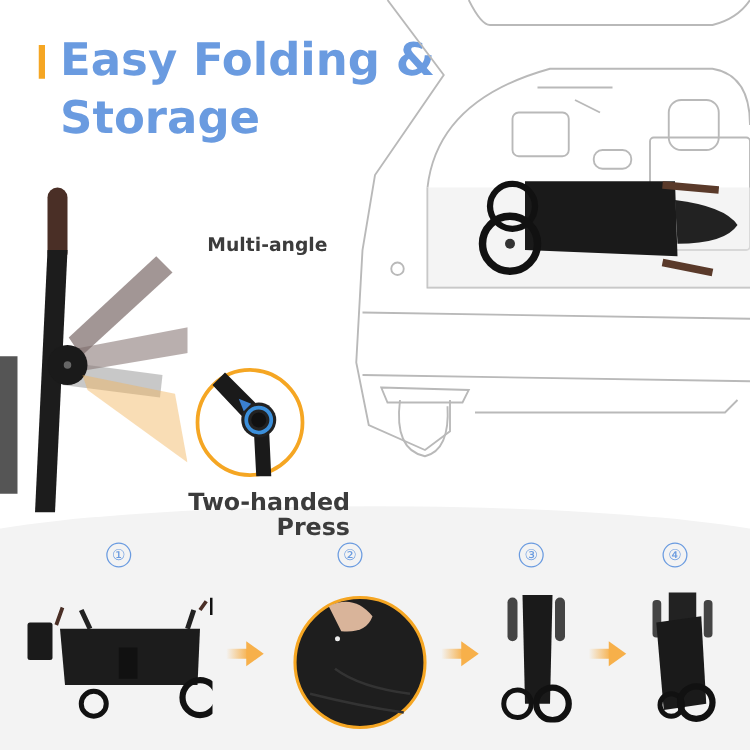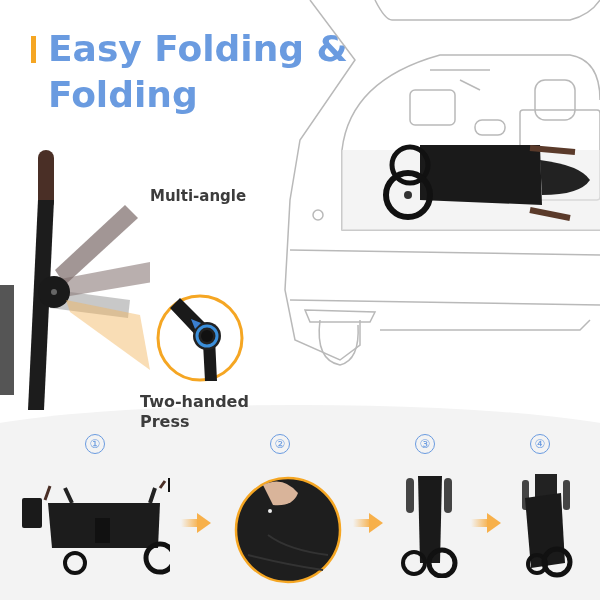--- a/index.html
+++ b/index.html
@@ -1,39 +1,39 @@
 <!DOCTYPE html>
 <html><head>
 <meta charset="utf-8">
 <style>
   html, body { margin:0; padding:0; }
   body { width:600px; height:600px; overflow:hidden; background:#ffffff; font-family:"DejaVu Sans", sans-serif; position:relative; }
   .page { position:absolute; left:0; top:0; width:600px; height:600px; }
   .bottom-panel { position:absolute; left:-60px; top:405px; width:720px; height:260px; background:#f3f3f3; border-radius:50% 50% 0 0 / 40px 40px 0 0; }
   .title-bar { position:absolute; left:31px; top:36px; width:5px; height:27px; background:#f5a623; }
   .title { position:absolute; left:48px; top:26px; color:#6a9be0; font-weight:bold; font-size:36px; line-height:46px; letter-spacing:0px; }
-  .label { position:absolute; color:#3c3c3c; font-weight:bold; font-size:15px; line-height:20px; text-align:left; }
+  .label { position:absolute; color:#3c3c3c; font-weight:bold; font-size:15px; line-height:20px; text-align:right; }
   .multi { left:150px; top:186px; width:112px; }
-  .press { left:140px; top:392px; width:140px; font-size:16px; }
+  .press { left:140px; top:392px; width:140px; font-size:19px; }
   .step-num { position:absolute; width:18px; height:18px; border:1.5px solid #6a9be0; border-radius:50%; color:#6a9be0; font-size:12px; line-height:18px; text-align:center; }
   .arrow { position:absolute; width:0; height:0; border-top:10px solid transparent; border-bottom:10px solid transparent; border-left:14px solid #f7b04a; }
   .arrow::before { content:""; position:absolute; left:-30px; top:-4px; width:18px; height:8px; background:linear-gradient(90deg, rgba(247,176,74,0), #f7b04a); }
   svg { position:absolute; }
 </style>
 </head>
 <body>
 
 <div class="page">
 
   <div class="bottom-panel"></div>
 
   <div class="title-bar"></div>
   <div class="title">
     <div>Easy Folding &amp;</div>
-    <div>Folding</div>
+    <div>Storage</div>
   </div>
 
   <svg width="320" height="380" style="left:280px;top:0px;" viewBox="0 0 320 380">
     <g fill="none" stroke="#b9b9b9" stroke-width="1.5">
       <path d="M95 0 Q105 20 112 20 L290 20 Q310 15 320 0"></path>
       <path d="M30 0 Q60 40 75 60 L20 140 L10 200 L5 290 L15 340 L60 360 L80 345 L80 320"></path>
       <path d="M62 150 Q70 80 160 55 L290 55 Q320 60 320 100"></path>
       <path d="M62 150 L62 230 L320 230"></path>
       <path d="M10 250 L320 255"></path>
       <path d="M10 300 L320 305"></path>

